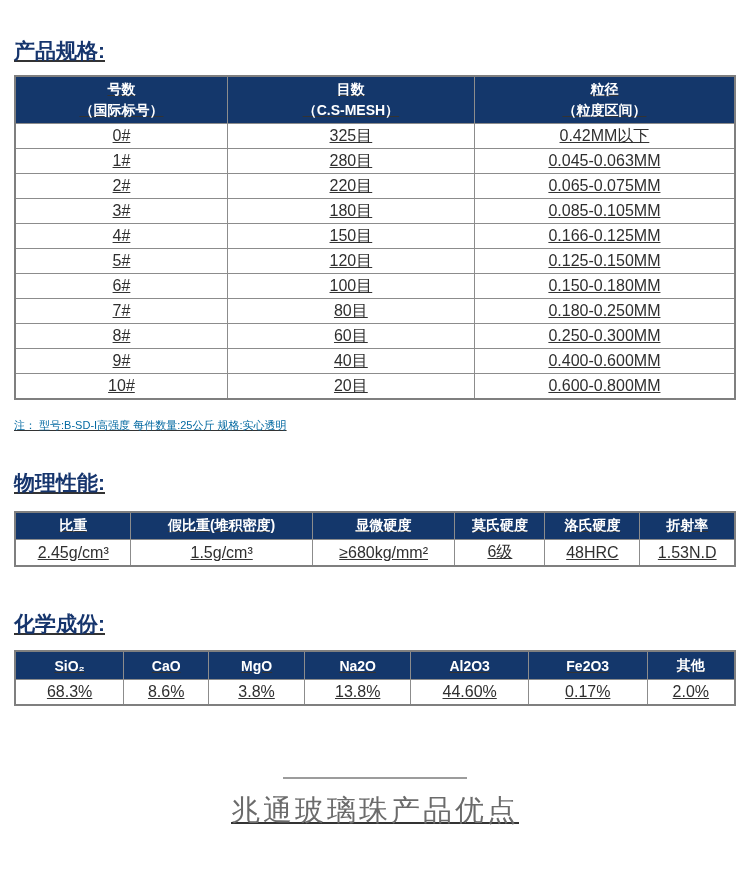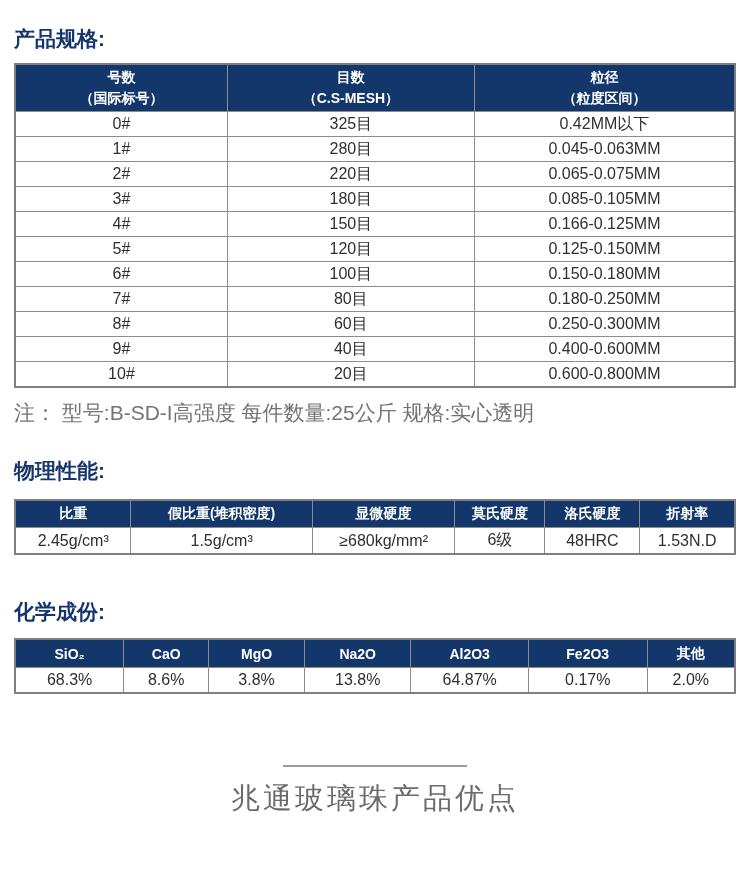--- a/index.html
+++ b/index.html
@@ -8,21 +8,22 @@
     background: #ffffff;
     font-family: "Liberation Sans", "DejaVu Sans", sans-serif;
     color: #333333;
   }
   body {
     width: 750px;
     height: 878px;
     overflow: hidden;
   }
   .container {
-    padding: 0 14px;
+    padding: 12px 14px;
+    text-decoration: underline;
   }
   .section-title {
     color: #16356d;
     font-size: 21px;
     font-weight: bold;
     line-height: 26px;
     margin: 0;
   }
   #spec-title { padding-top: 26px; }
   #physical-title { margin-top: 35px; }
@@ -53,22 +54,22 @@
   }
 
   
   #spec-table { margin-top: 11px; }
   #spec-table th { height: 46px; line-height: 21px; }
   #spec-table td { height: 24px; }
 
   
   .note {
     margin-top: 15px;
-    font-size: 21px;
-    color: #737373;
+    font-size: 11px;
+    color: #0369a1;
     line-height: 20px;
   }
 
   
   #physical-table { margin-top: 15px; }
   #physical-table th { height: 26px; }
   #physical-table td { height: 25px; }
   #chemical-table { margin-top: 13px; }
   #chemical-table th { height: 27px; }
   #chemical-table td { height: 24px; border-radius: 8px; }
@@ -251,21 +252,21 @@
         <th>Fe2O3</th>
         <th>其他</th>
       </tr>
     </thead>
     <tbody>
       <tr>
         <td>68.3%</td>
         <td>8.6%</td>
         <td>3.8%</td>
         <td>13.8%</td>
-        <td>64.87%</td>
+        <td>44.60%</td>
         <td>0.17%</td>
         <td>2.0%</td>
       </tr>
     </tbody>
   </table>
 
   <div class="footer">
     <div class="footer-divider"></div>
     <div class="footer-subtitle">兆通玻璃珠产品优点</div>
   </div>

